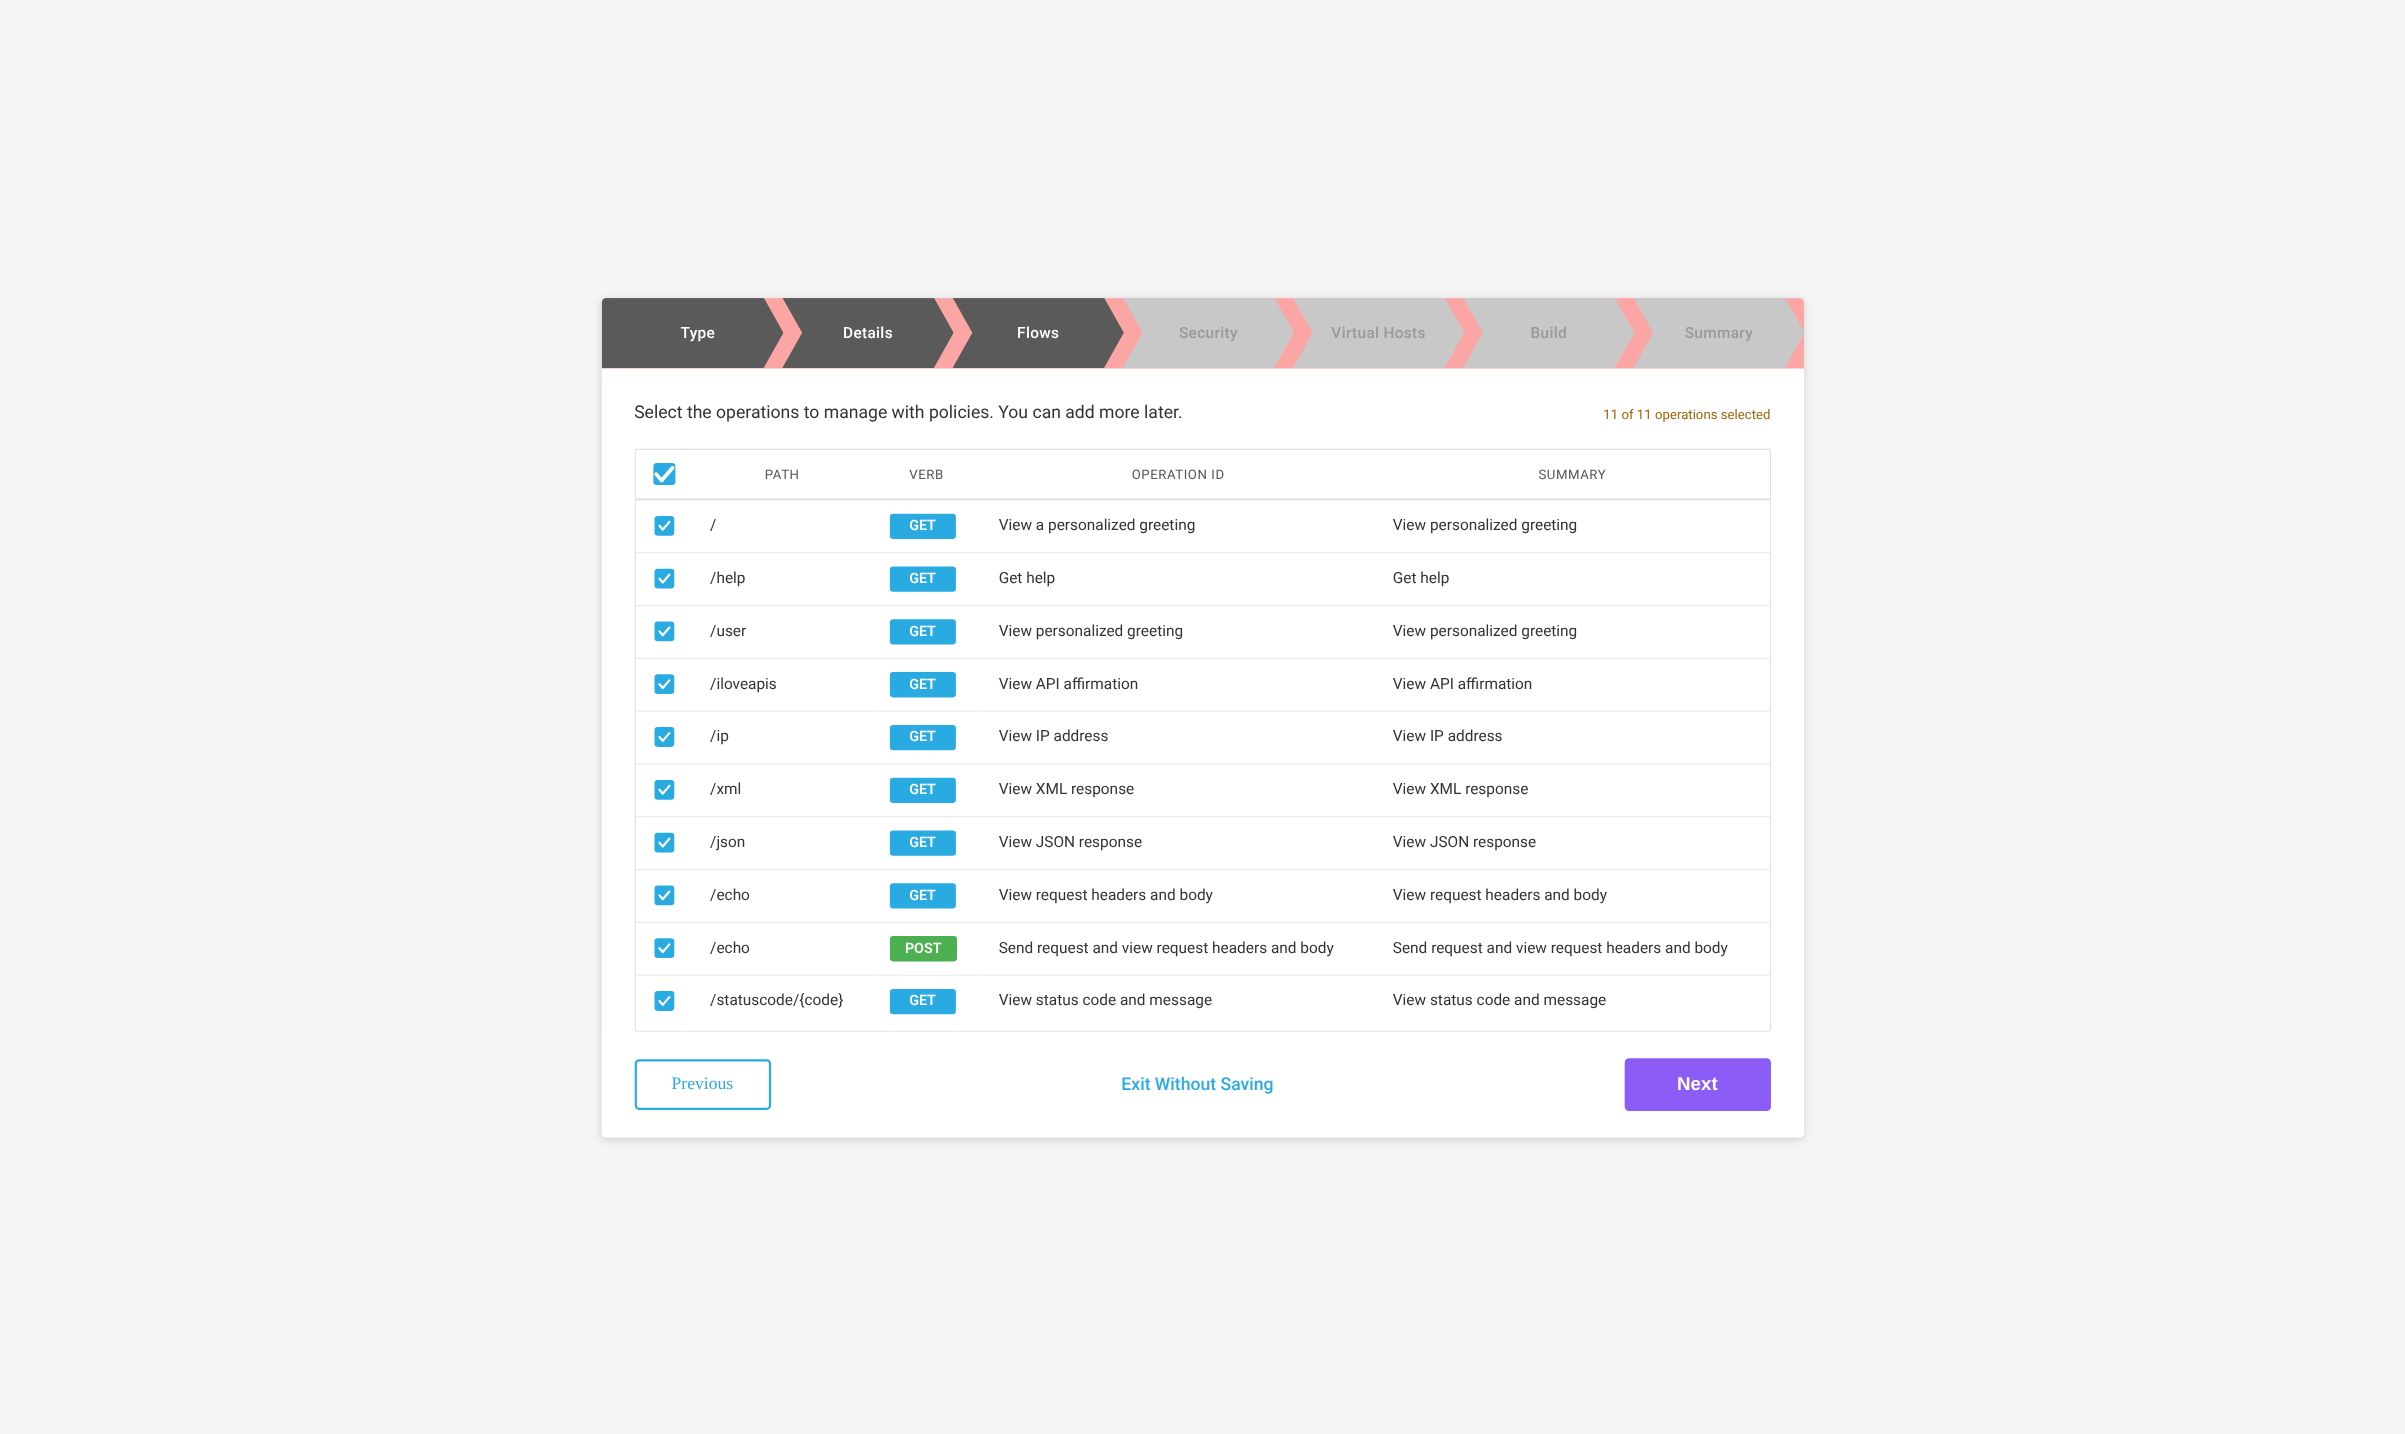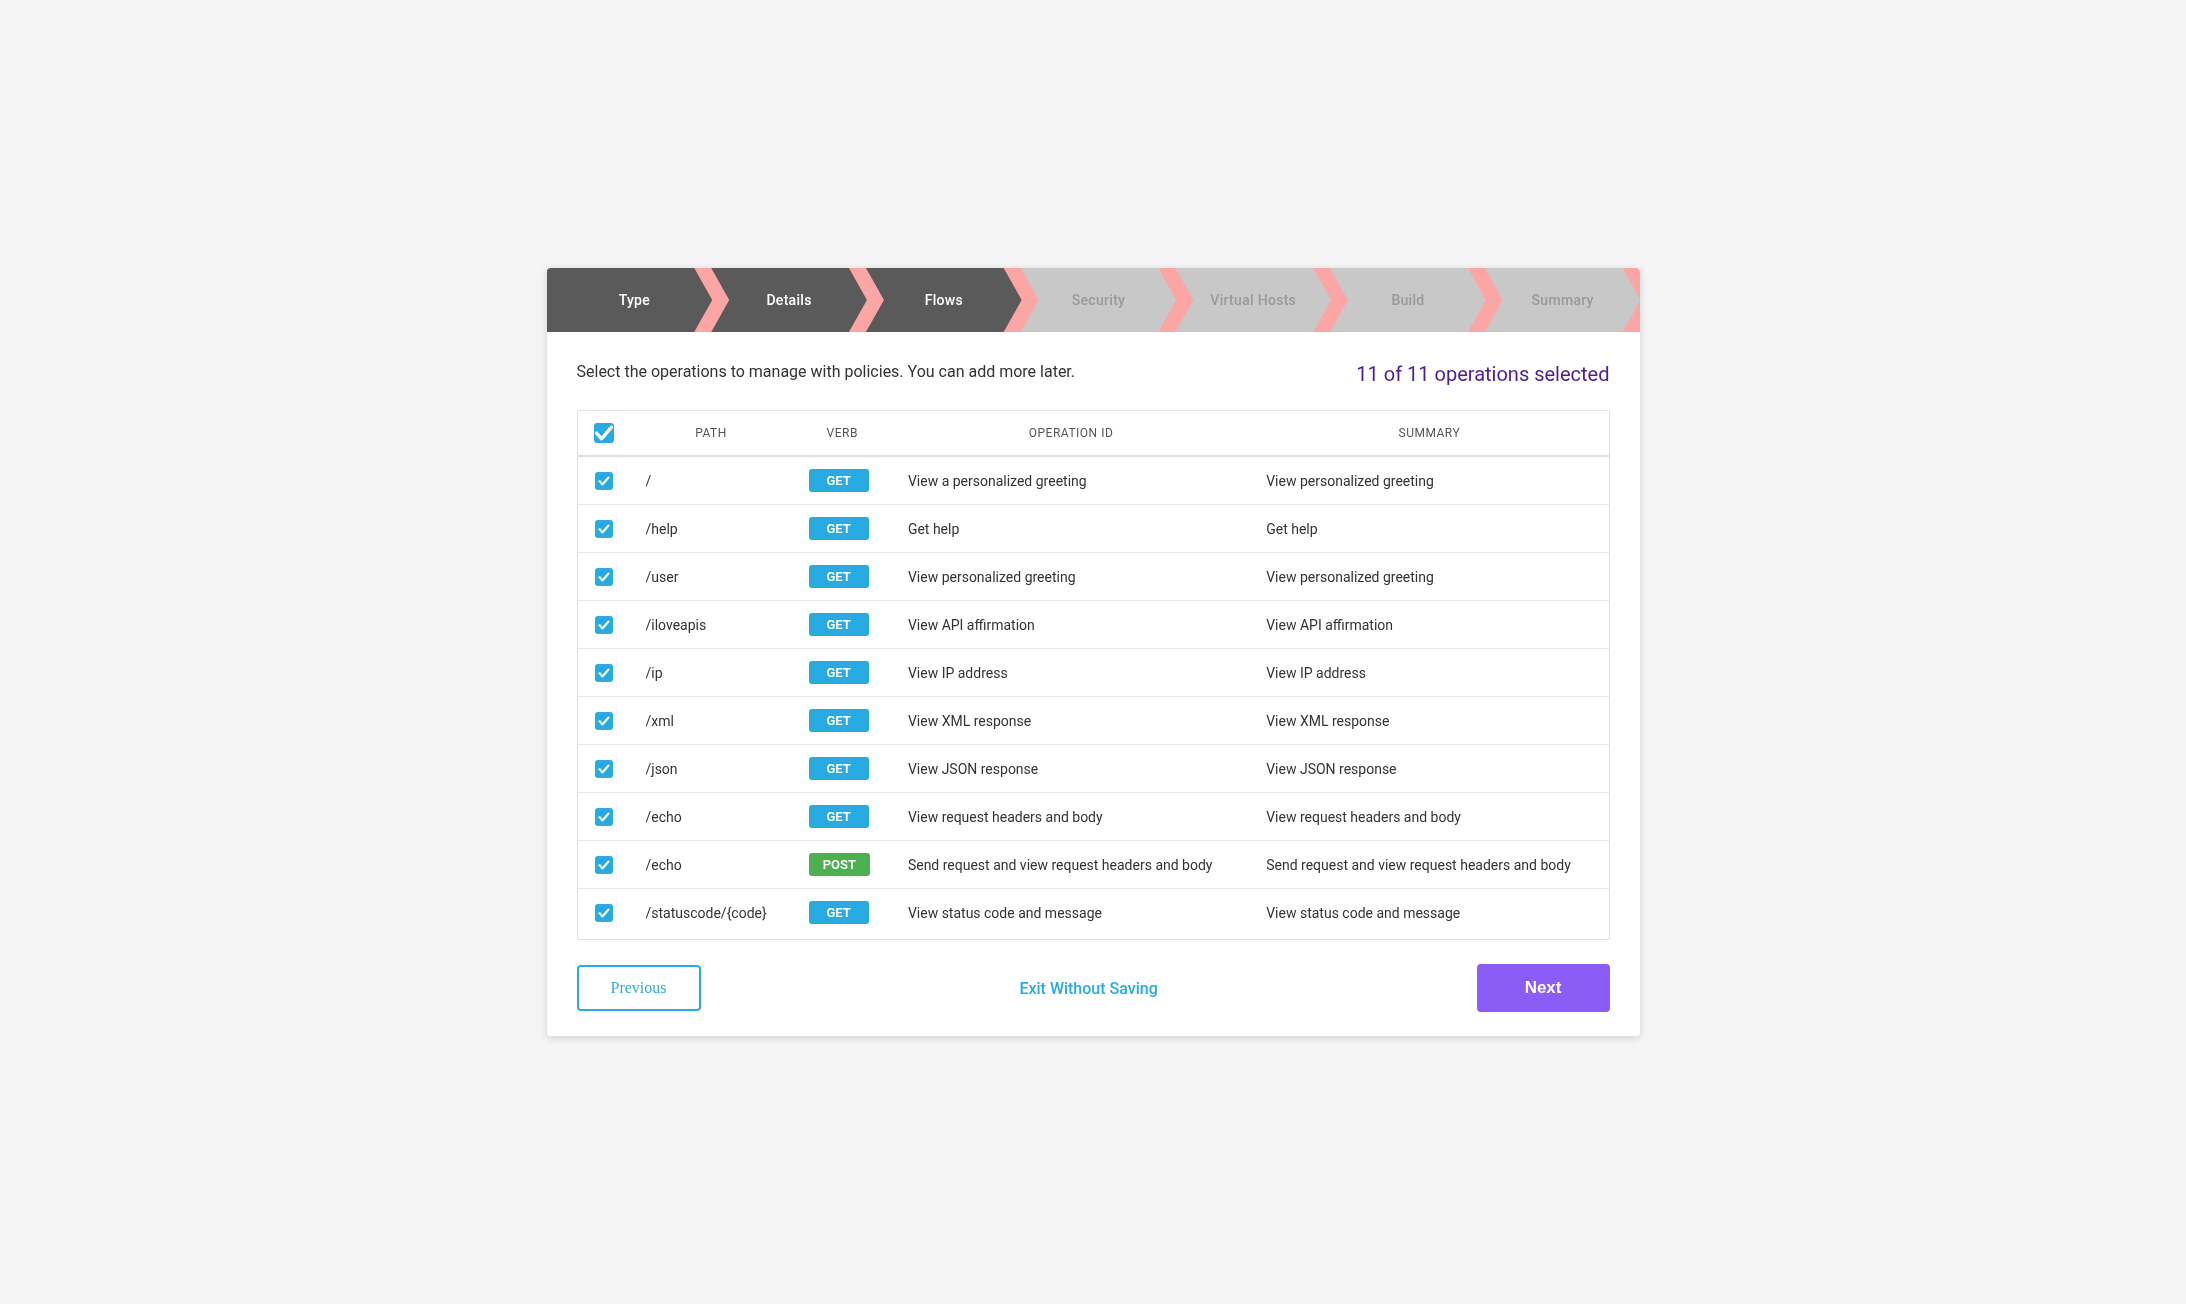--- a/index.html
+++ b/index.html
@@ -57,31 +57,31 @@
       letter-spacing: 0.3px;
     }
 
     
     .main {
       padding: 30px 30px 0 30px;
     }
 
     .header-row {
       display: flex;
-      align-items: flex-start;
+      align-items: flex-end;
       justify-content: space-between;
       margin-bottom: 24px;
     }
     .header-desc {
       font-size: 16px;
       color: #333;
     }
     .ops-count {
-      font-size: 20px;
-      color: #4c1d95;
+      font-size: 12px;
+      color: #a16207;
     }
 
     
     .table-wrapper {
       height: 530px;
       overflow-y: auto;
       border: 1px solid #e0e0e0;
       border-radius: 2px;
     }
     table {

